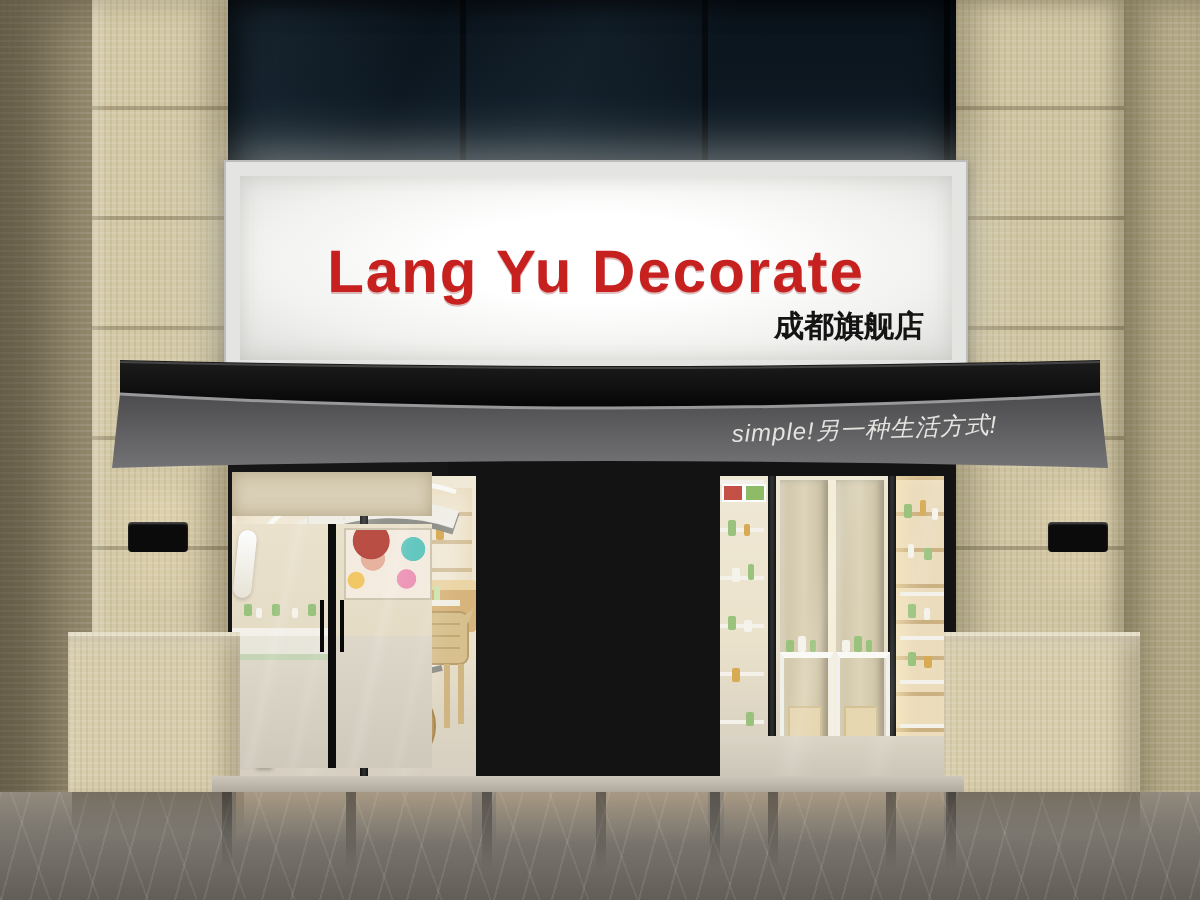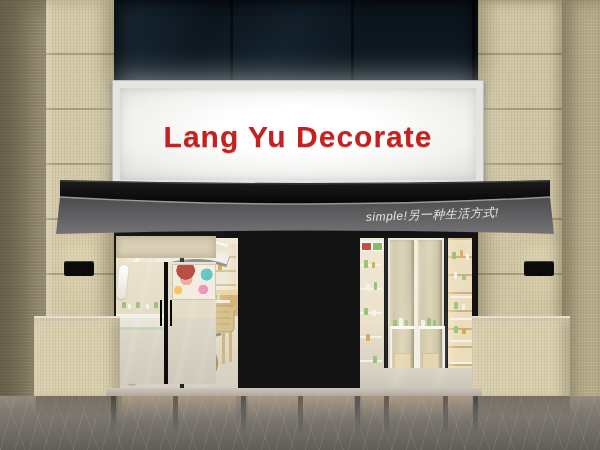--- a/index.html
+++ b/index.html
@@ -295,20 +295,21 @@
   <div class="abs pedestal ped-l mosaic"></div>
   <div class="abs pedestal ped-r mosaic"></div>
   <div class="abs sconce sc-l"></div>
   <div class="abs sconce sc-r"></div>
 
   <div class="abs sill"></div>
 
   <div class="abs signboard">
     <div class="sign-panel">
       <div class="sign-title">Lang Yu Decorate</div>
+      <div class="sign-sub">成都旗舰店</div>
     </div>
   </div>
 
   <svg class="abs awning" viewBox="0 0 494 60">
     <defs>
       <linearGradient id="gsk" x1="0" y1="0" x2="0" y2="1">
         <stop offset="0" stop-color="#4c4c4e"></stop>
           <stop offset="1" stop-color="#737375"></stop>
       </linearGradient>
       <linearGradient id="gcan" x1="0" y1="0" x2="0" y2="1">

